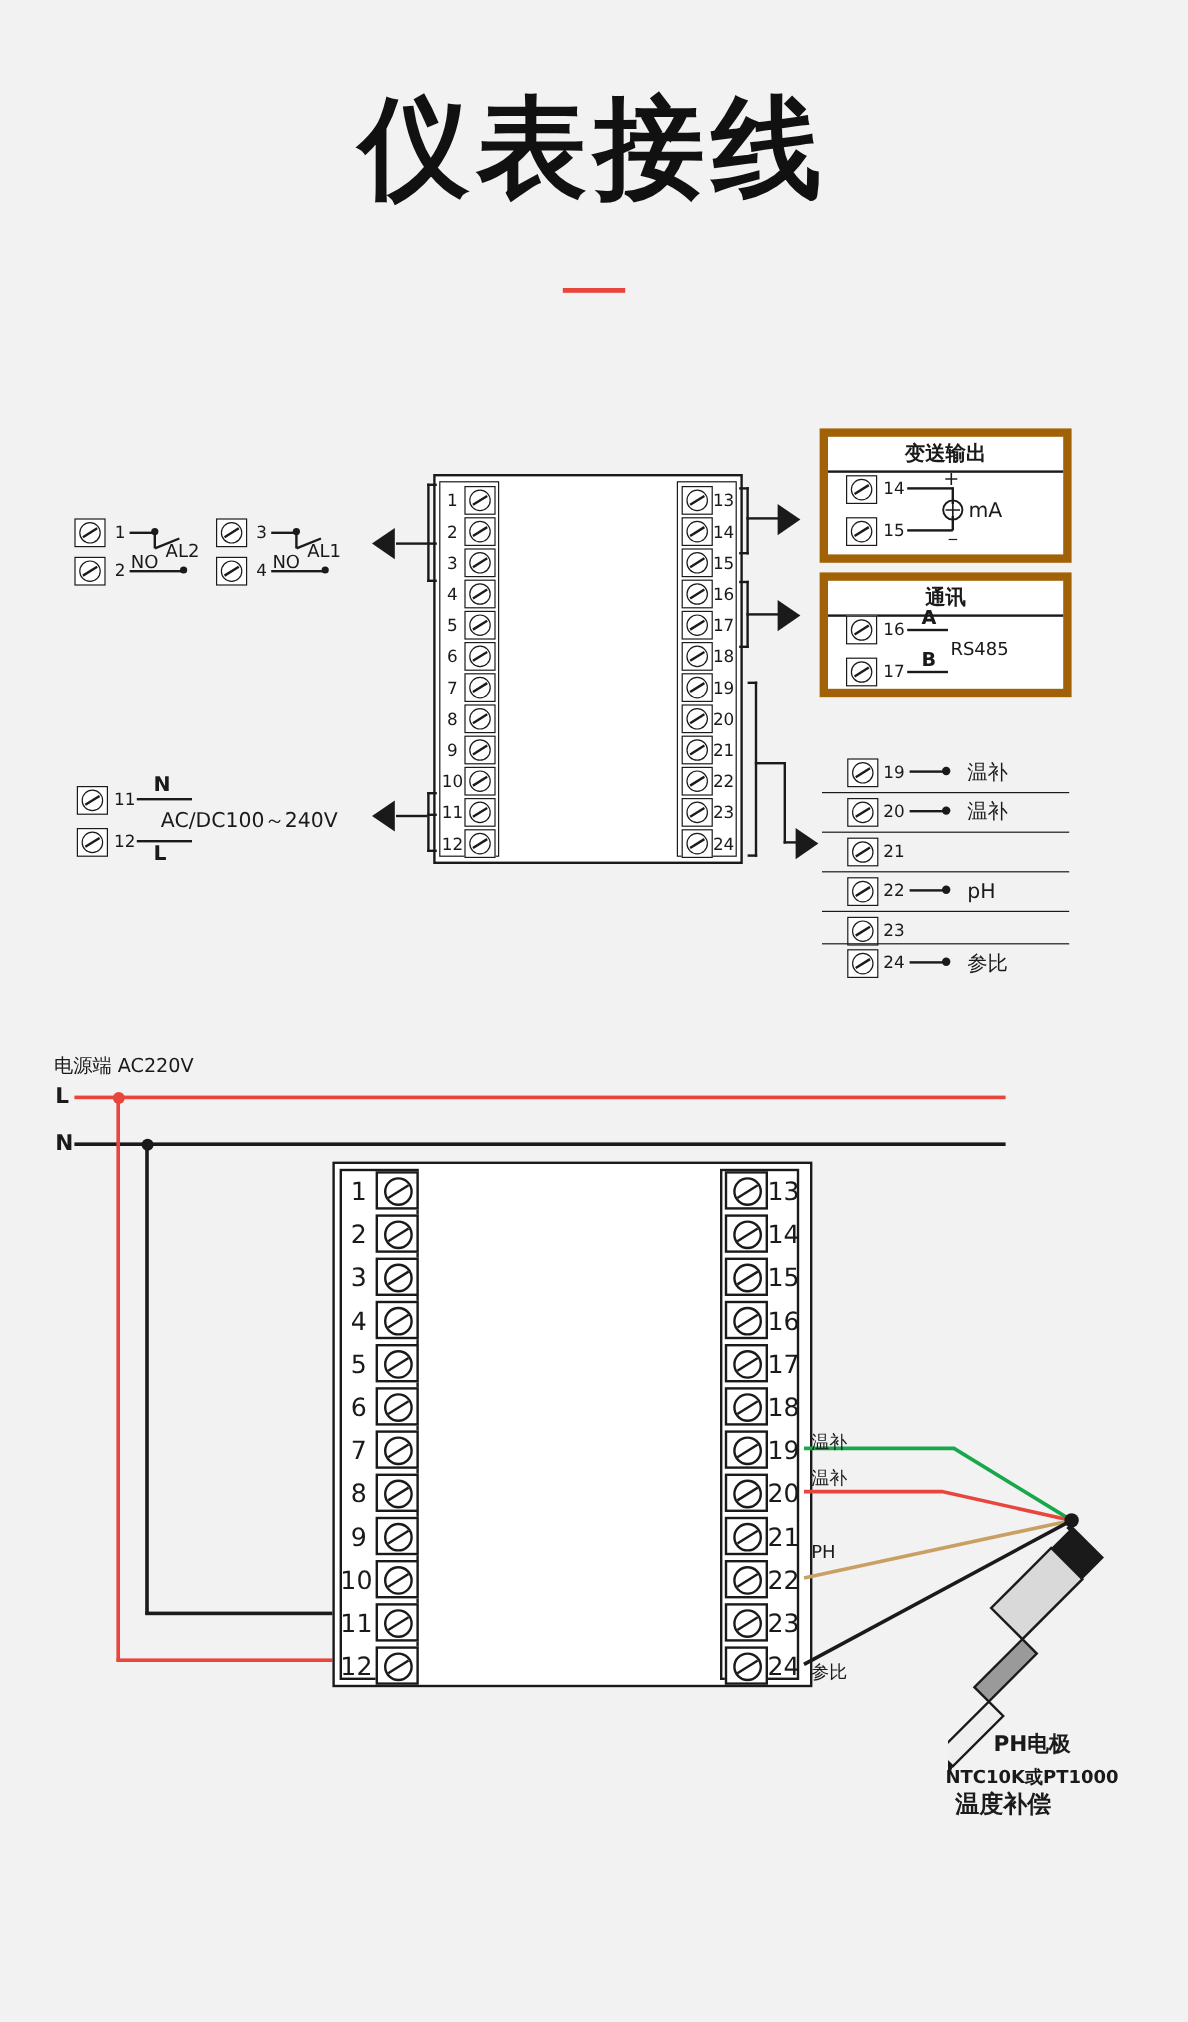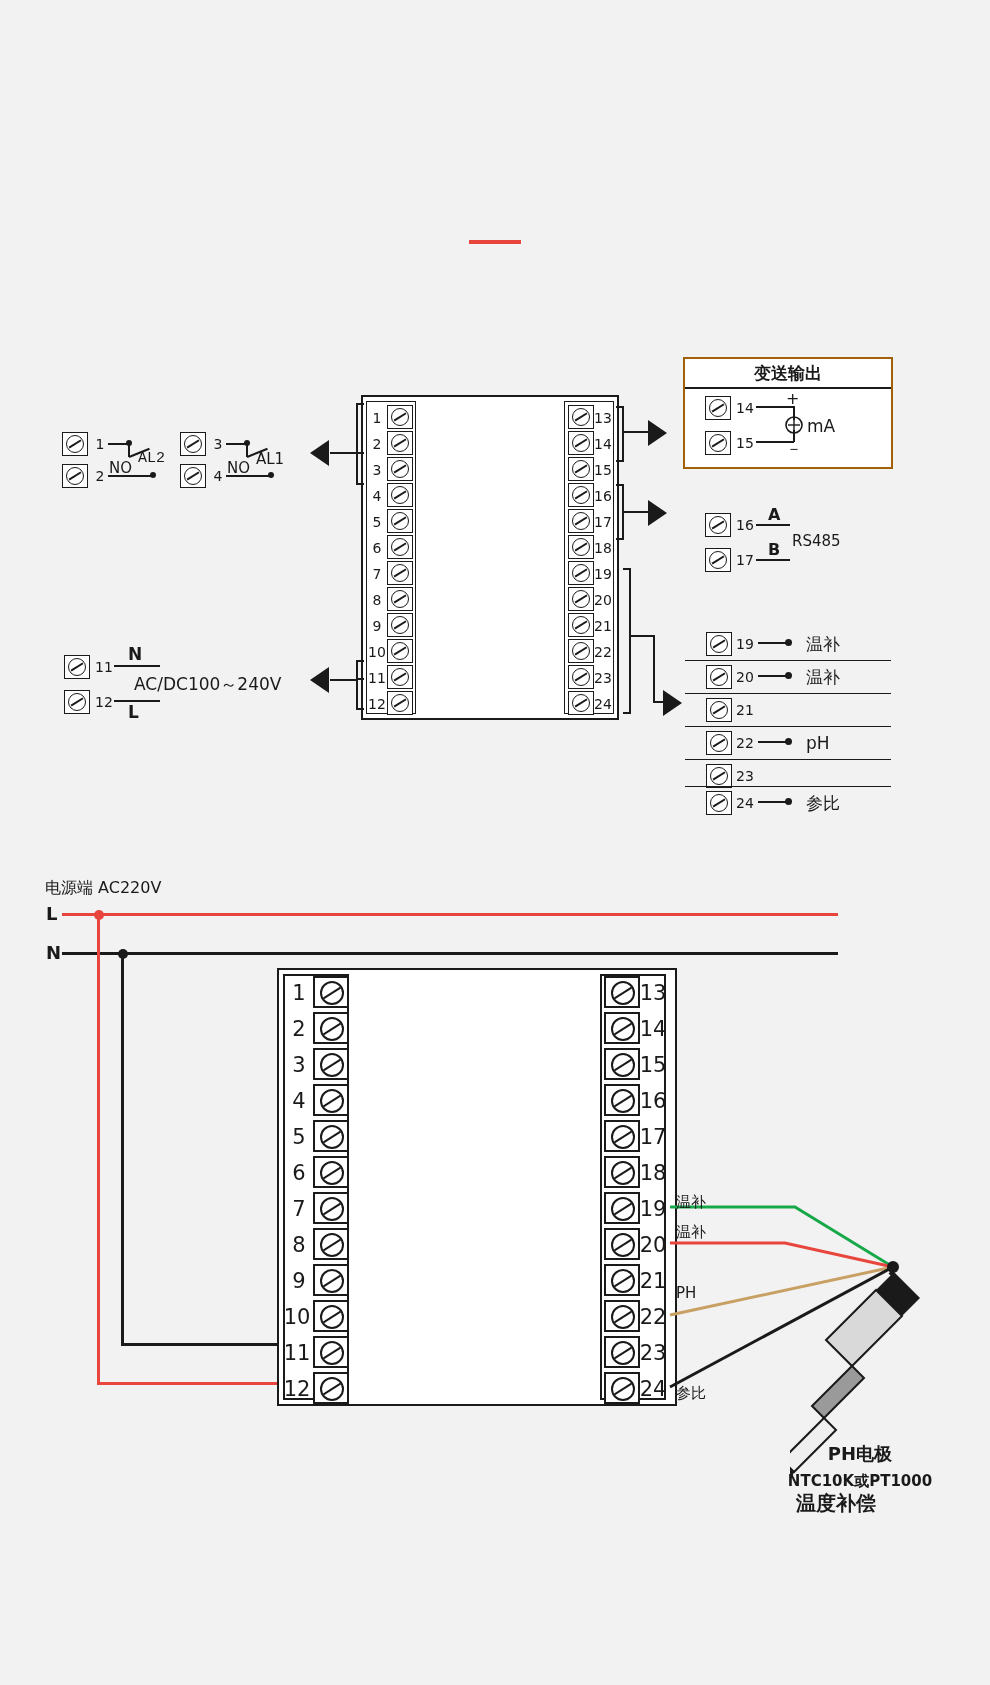--- a/index.html
+++ b/index.html
@@ -40,21 +40,21 @@
     left: 469px;
     top: 240px;
     width: 52px;
     height: 4px;
     background: #e8453c;
   }
 
   
   .box {
     position: absolute;
-    border: 2px solid #a16207;
+    border: 7px solid #a16207;
     background: #fff;
     box-sizing: border-box;
   }
   .box-header {
     position: absolute;
     left: 0;
     top: 0;
     width: 100%;
     box-sizing: border-box;
     border-bottom: 2px solid #1a1a1a;
@@ -226,35 +226,36 @@
     white-space: nowrap;
     text-align: center;
   }
   .cap-b { font-weight: bold; }
 </style>
 </head>
 <body>
 
 <div class="page">
 
+  <div class="title">仪表接线</div>
   <div class="title-rule"></div>
 
 
   <div class="screw" style="left:62px; top:432px;"></div>
   <div class="tnum" style="left:92px; top:435px; width:16px;">1</div>
   <div class="screw" style="left:62px; top:464px;"></div>
   <div class="tnum" style="left:92px; top:467px; width:16px;">2</div>
   <div class="line" style="left:108px; top:443px; width:22px; height:1.6px;"></div>
   <div class="line" style="left:108px; top:475px; width:46px; height:1.6px;"></div>
   <div class="line" style="left:128px; top:443px; width:1.6px; height:14px;"></div>
   <div class="line" style="left:129px; top:456px; width:22px; height:1.6px; transform:rotate(-22deg); transform-origin:left center;"></div>
   <div class="dot" style="left:126px; top:440px; width:6px; height:6px;"></div>
   <div class="dot" style="left:150px; top:472px; width:6px; height:6px;"></div>
   <div class="lbl" style="left:109px; top:459px;">NO</div>
-  <div class="lbl" style="left:138px; top:450px;font-family:Liberation Mono, monospace;">AL2</div>
+  <div class="lbl" style="left:138px; top:450px;">AL2</div>
 
   <div class="screw" style="left:180px; top:432px;"></div>
   <div class="tnum" style="left:210px; top:435px; width:16px;">3</div>
   <div class="screw" style="left:180px; top:464px;"></div>
   <div class="tnum" style="left:210px; top:467px; width:16px;">4</div>
   <div class="line" style="left:226px; top:443px; width:22px; height:1.6px;"></div>
   <div class="line" style="left:226px; top:475px; width:46px; height:1.6px;"></div>
   <div class="line" style="left:246px; top:443px; width:1.6px; height:14px;"></div>
   <div class="line" style="left:247px; top:456px; width:22px; height:1.6px; transform:rotate(-22deg); transform-origin:left center;"></div>
   <div class="dot" style="left:244px; top:440px; width:6px; height:6px;"></div>
@@ -377,20 +378,23 @@
   <div class="line" style="left:793px; top:430px; width:1.6px; height:12px;"></div>
   <div class="lbl" style="left:786px; top:390px; font-size:16px;">+</div>
   <div class="lbl" style="left:786px; top:440px; font-size:16px;">－</div>
   <svg width="20" height="20" style="position:absolute; left:784px; top:415px;">
     <circle cx="10" cy="10" r="8" fill="none" stroke="#1a1a1a" stroke-width="1.6"></circle>
     <line x1="4" y1="10" x2="16" y2="10" stroke="#1a1a1a" stroke-width="1.4"></line>
     <line x1="10" y1="4" x2="10" y2="16" stroke="#1a1a1a" stroke-width="1.4"></line>
   </svg>
   <div class="lbl" style="left:807px; top:417px; font-size:17px;">mA</div>
 
+  <div class="box" style="left:683px; top:477px; width:210px; height:104px;">
+    <div class="box-header">通讯</div>
+  </div>
   <div class="screw" style="left:705px; top:513px;"></div>
   <div class="tnum" style="left:734px; top:516px; width:22px;">16</div>
   <div class="screw" style="left:705px; top:548px;"></div>
   <div class="tnum" style="left:734px; top:551px; width:22px;">17</div>
   <div class="line" style="left:756px; top:524px; width:34px; height:1.6px;"></div>
   <div class="line" style="left:756px; top:559px; width:34px; height:1.6px;"></div>
   <div class="lbl lbl-b" style="left:768px; top:506px; font-size:16px;">A</div>
   <div class="lbl lbl-b" style="left:768px; top:541px; font-size:16px;">B</div>
   <div class="lbl" style="left:792px; top:532px; font-size:15px;">RS485</div>
 

